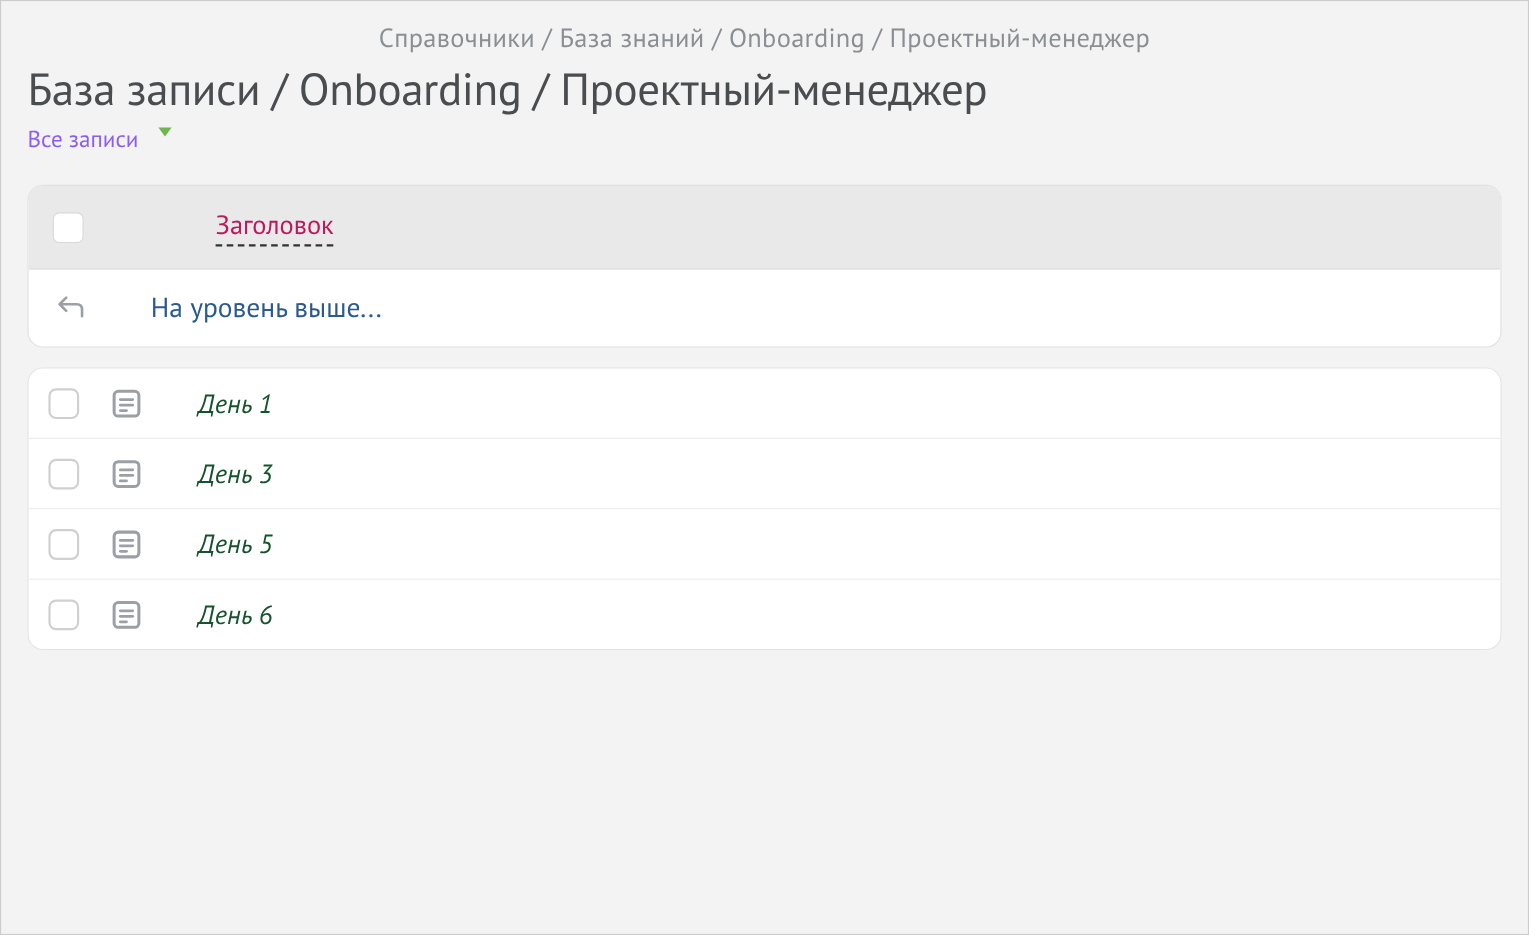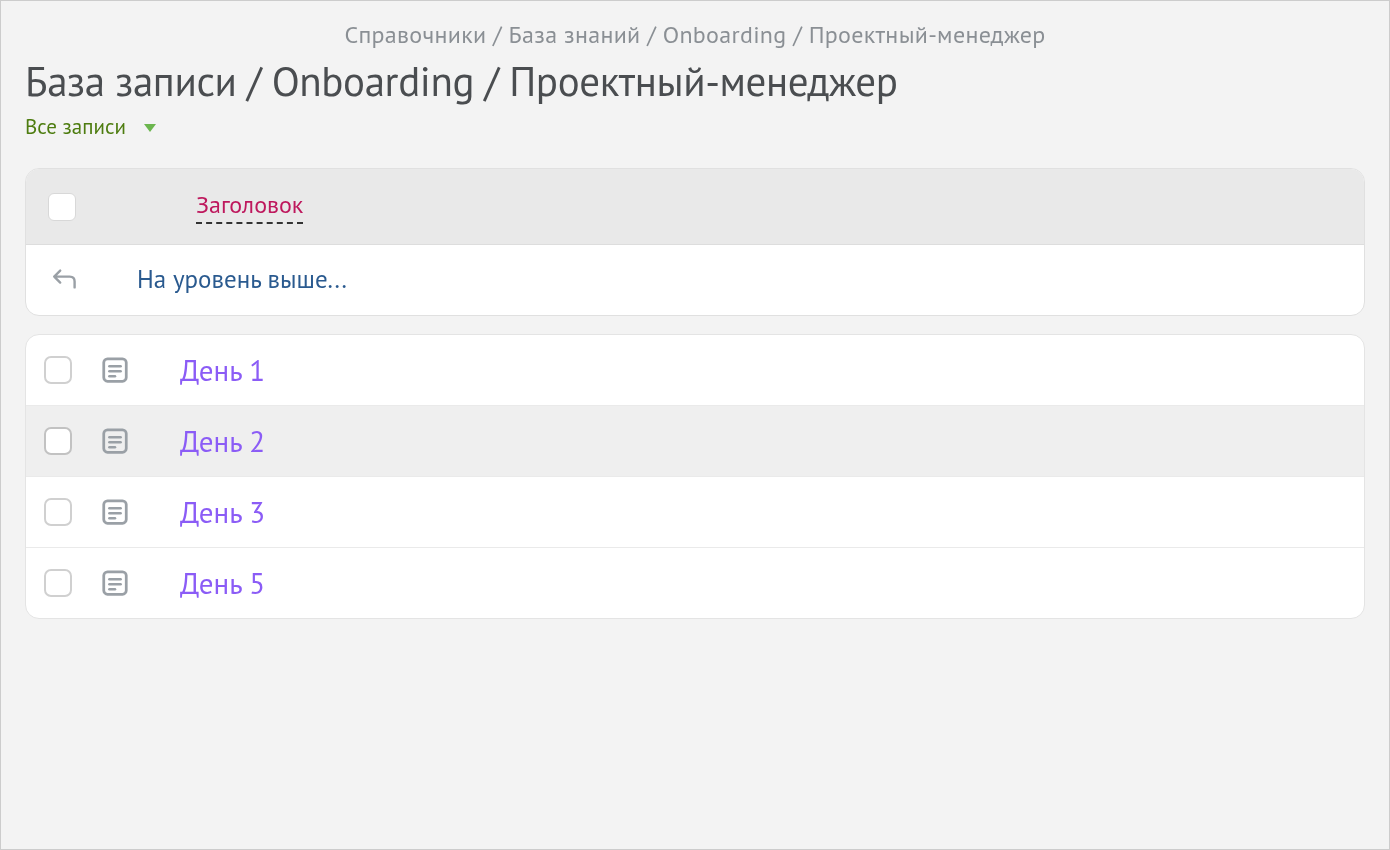--- a/index.html
+++ b/index.html
@@ -24,23 +24,22 @@
     }
     .page-title {
       color: #4a4d50;
       font-size: 41px;
       font-weight: 500;
       letter-spacing: -0.4px;
       margin-bottom: 6px;
     }
     .filter-row {
       display: flex;
-      align-items: center;
       gap: 18px;
-      color: #4d7c0f;
+      color: #8b5cf6;
       font-size: 21px;
       margin-bottom: 28px;
       cursor: pointer;
     }
     .caret-down {
       width: 0;
       height: 0;
       border-left: 6px solid transparent;
       border-right: 6px solid transparent;
       border-top: 8px solid #6bb64e;
@@ -125,23 +124,24 @@
     }
     .row.hover .row-checkbox {
       border-color: #c2c2c2;
     }
     .note-icon {
       width: 30px;
       height: 30px;
       flex-shrink: 0;
     }
     .row-link {
-      color: #8b5cf6;
-      font-size: 29px;
+      color: #14532d;
+      font-size: 24px;
       margin-left: 22px;
+      font-style: italic;
     }
   </style>
 </head>
 <body>
 
 <div class="breadcrumb">Справочники / База знаний / Onboarding / Проектный-менеджер</div>
 
 <div class="page-title">База записи / Onboarding / Проектный-менеджер</div>
 
 <div class="filter-row">
@@ -168,30 +168,20 @@
     <div class="row-checkbox"></div>
     <svg class="note-icon" viewBox="0 0 24 24">
       <rect x="3" y="3" width="18" height="18" rx="3" fill="none" stroke="#9aa0a6" stroke-width="2.2"></rect>
       <line x1="7.5" y1="9" x2="16.5" y2="9" stroke="#9aa0a6" stroke-width="2" stroke-linecap="round"></line>
       <line x1="7.5" y1="13" x2="16.5" y2="13" stroke="#9aa0a6" stroke-width="2" stroke-linecap="round"></line>
       <line x1="7.5" y1="17" x2="12" y2="17" stroke="#9aa0a6" stroke-width="2" stroke-linecap="round"></line>
     </svg>
     <span class="row-link">День 1</span>
   </div>
 
-  <div class="row hover">
-    <div class="row-checkbox"></div>
-    <svg class="note-icon" viewBox="0 0 24 24">
-      <rect x="3" y="3" width="18" height="18" rx="3" fill="none" stroke="#9aa0a6" stroke-width="2.2"></rect>
-      <line x1="7.5" y1="9" x2="16.5" y2="9" stroke="#9aa0a6" stroke-width="2" stroke-linecap="round"></line>
-      <line x1="7.5" y1="13" x2="16.5" y2="13" stroke="#9aa0a6" stroke-width="2" stroke-linecap="round"></line>
-      <line x1="7.5" y1="17" x2="12" y2="17" stroke="#9aa0a6" stroke-width="2" stroke-linecap="round"></line>
-    </svg>
-    <span class="row-link">День 2</span>
-  </div>
 
   <div class="row">
     <div class="row-checkbox"></div>
     <svg class="note-icon" viewBox="0 0 24 24">
       <rect x="3" y="3" width="18" height="18" rx="3" fill="none" stroke="#9aa0a6" stroke-width="2.2"></rect>
       <line x1="7.5" y1="9" x2="16.5" y2="9" stroke="#9aa0a6" stroke-width="2" stroke-linecap="round"></line>
       <line x1="7.5" y1="13" x2="16.5" y2="13" stroke="#9aa0a6" stroke-width="2" stroke-linecap="round"></line>
       <line x1="7.5" y1="17" x2="12" y2="17" stroke="#9aa0a6" stroke-width="2" stroke-linecap="round"></line>
     </svg>
     <span class="row-link">День 3</span>
@@ -202,14 +192,24 @@
     <div class="row-checkbox"></div>
     <svg class="note-icon" viewBox="0 0 24 24">
       <rect x="3" y="3" width="18" height="18" rx="3" fill="none" stroke="#9aa0a6" stroke-width="2.2"></rect>
       <line x1="7.5" y1="9" x2="16.5" y2="9" stroke="#9aa0a6" stroke-width="2" stroke-linecap="round"></line>
       <line x1="7.5" y1="13" x2="16.5" y2="13" stroke="#9aa0a6" stroke-width="2" stroke-linecap="round"></line>
       <line x1="7.5" y1="17" x2="12" y2="17" stroke="#9aa0a6" stroke-width="2" stroke-linecap="round"></line>
     </svg>
     <span class="row-link">День 5</span>
   </div>
 
+  <div class="row">
+    <div class="row-checkbox"></div>
+    <svg class="note-icon" viewBox="0 0 24 24">
+      <rect x="3" y="3" width="18" height="18" rx="3" fill="none" stroke="#9aa0a6" stroke-width="2.2"></rect>
+      <line x1="7.5" y1="9" x2="16.5" y2="9" stroke="#9aa0a6" stroke-width="2" stroke-linecap="round"></line>
+      <line x1="7.5" y1="13" x2="16.5" y2="13" stroke="#9aa0a6" stroke-width="2" stroke-linecap="round"></line>
+      <line x1="7.5" y1="17" x2="12" y2="17" stroke="#9aa0a6" stroke-width="2" stroke-linecap="round"></line>
+    </svg>
+    <span class="row-link">День 6</span>
+  </div>
 
 </div>
 
 </body></html>

